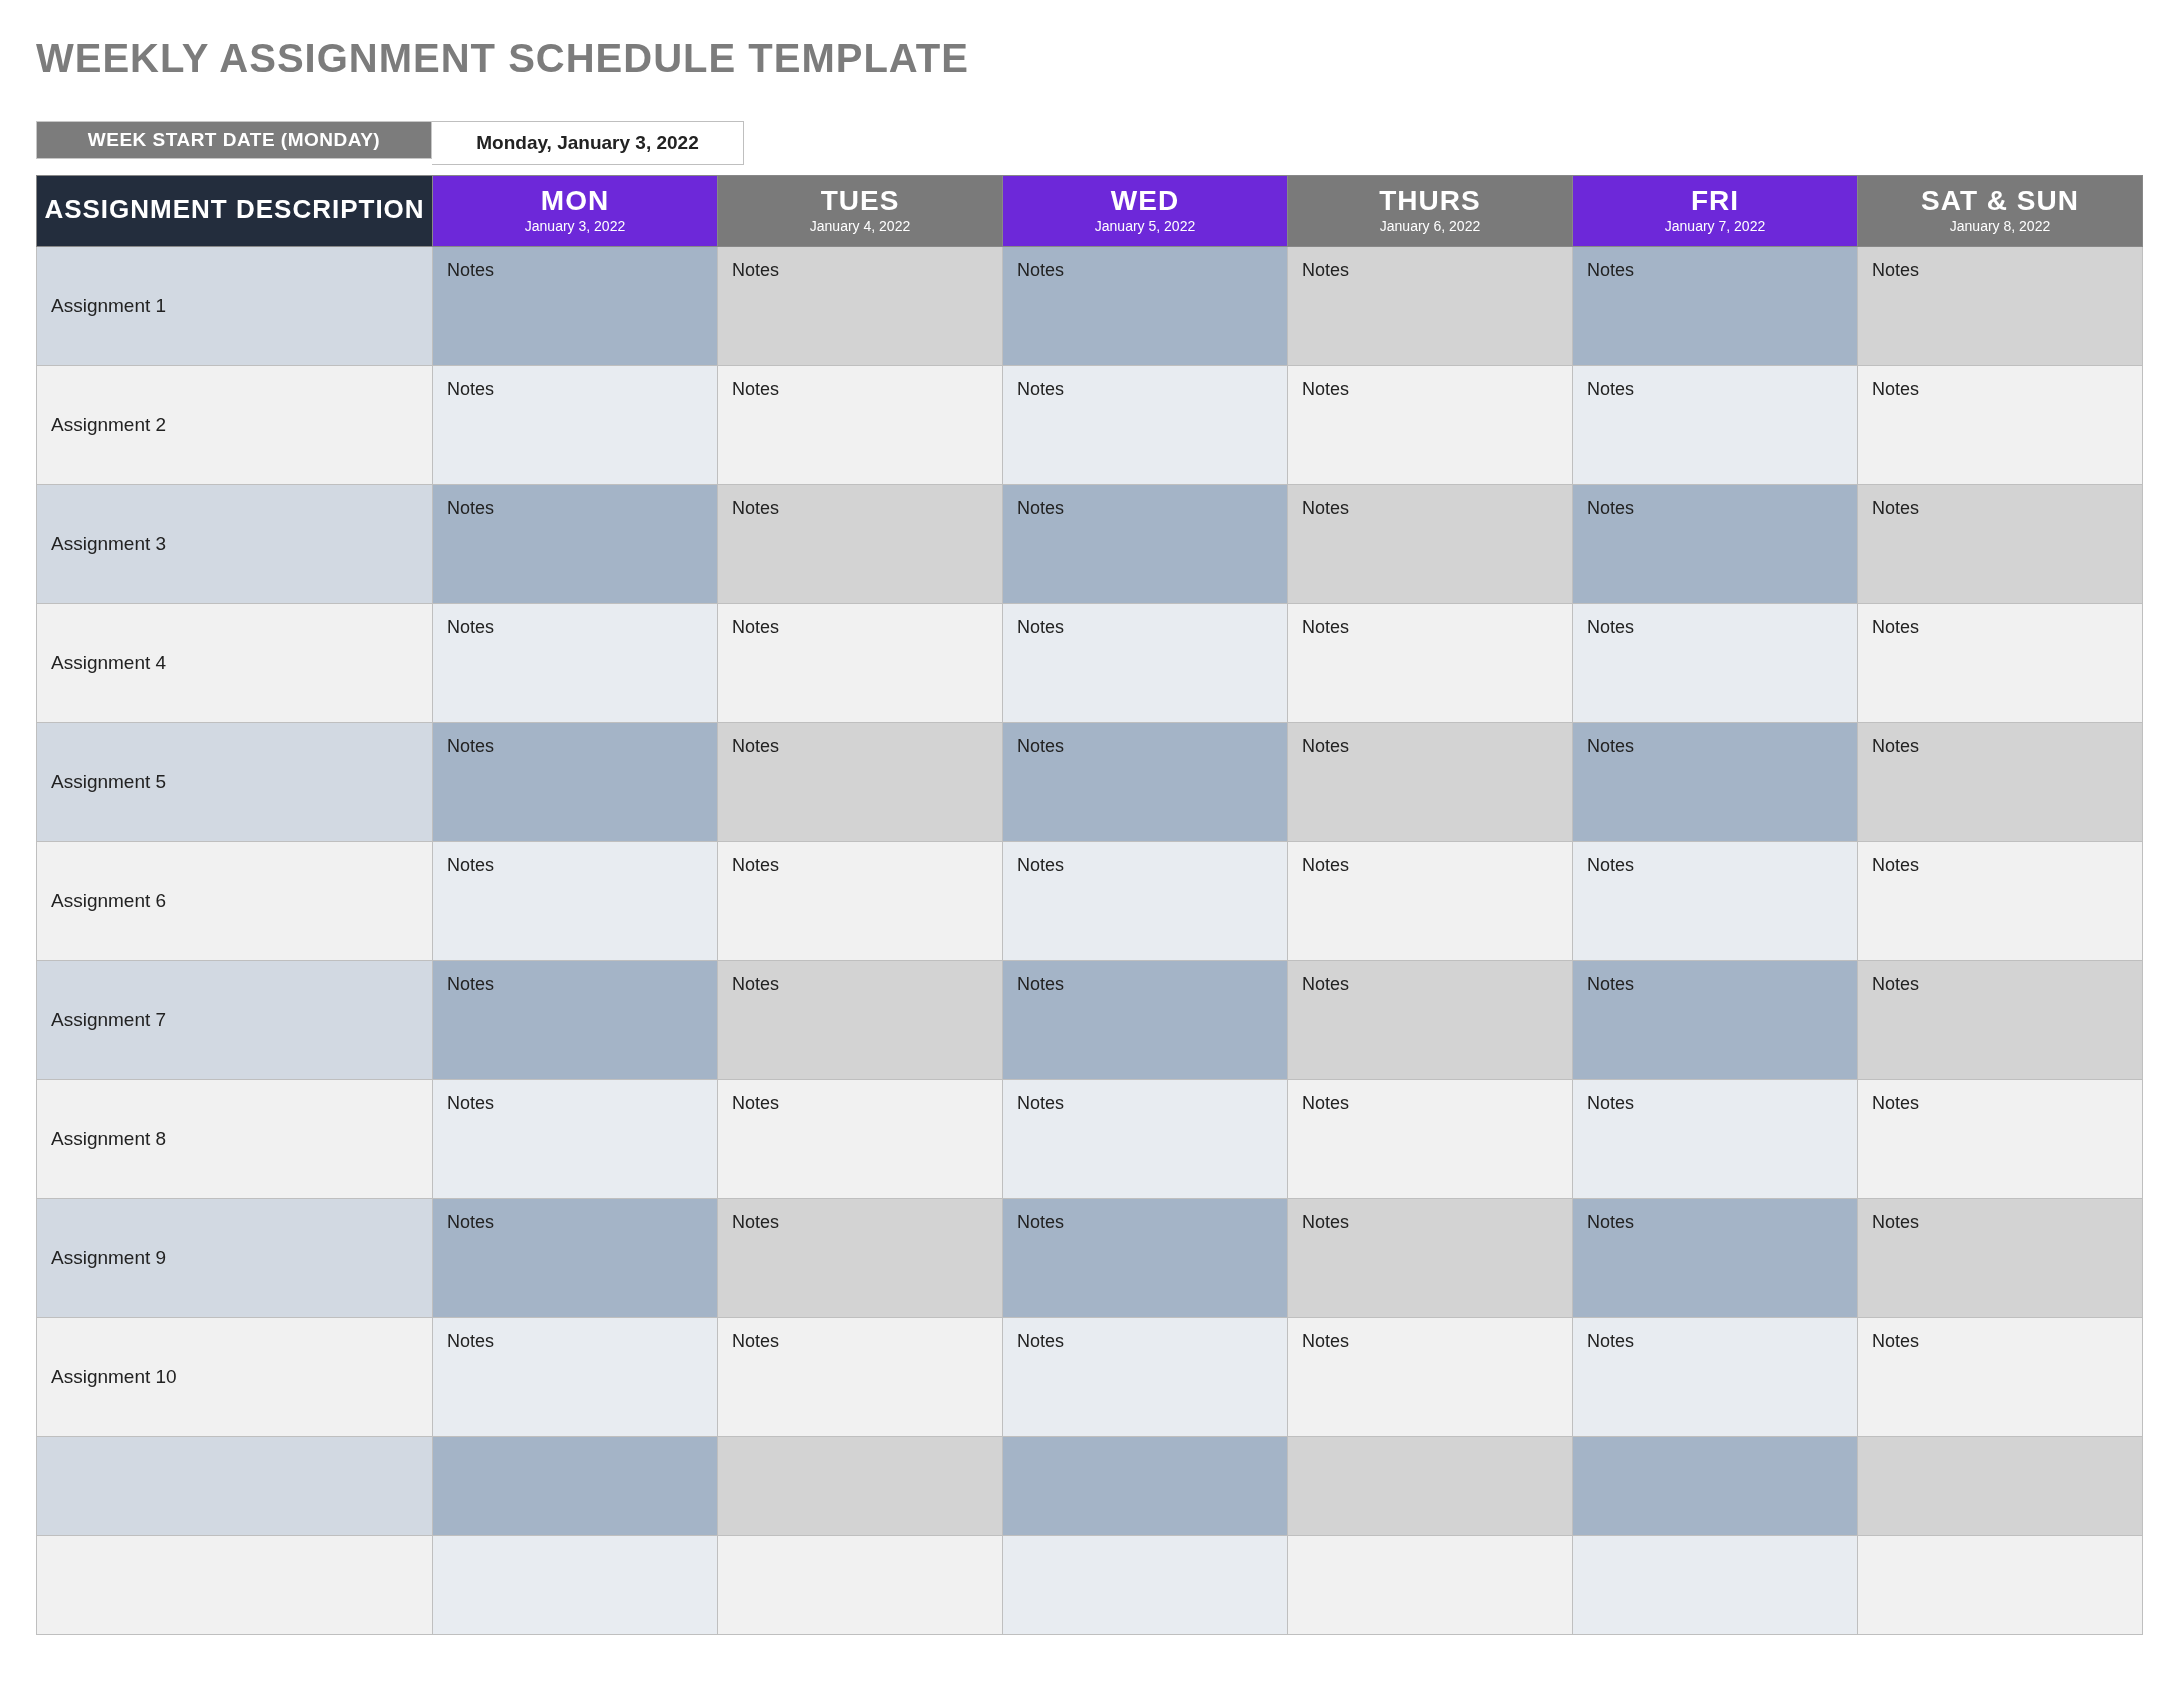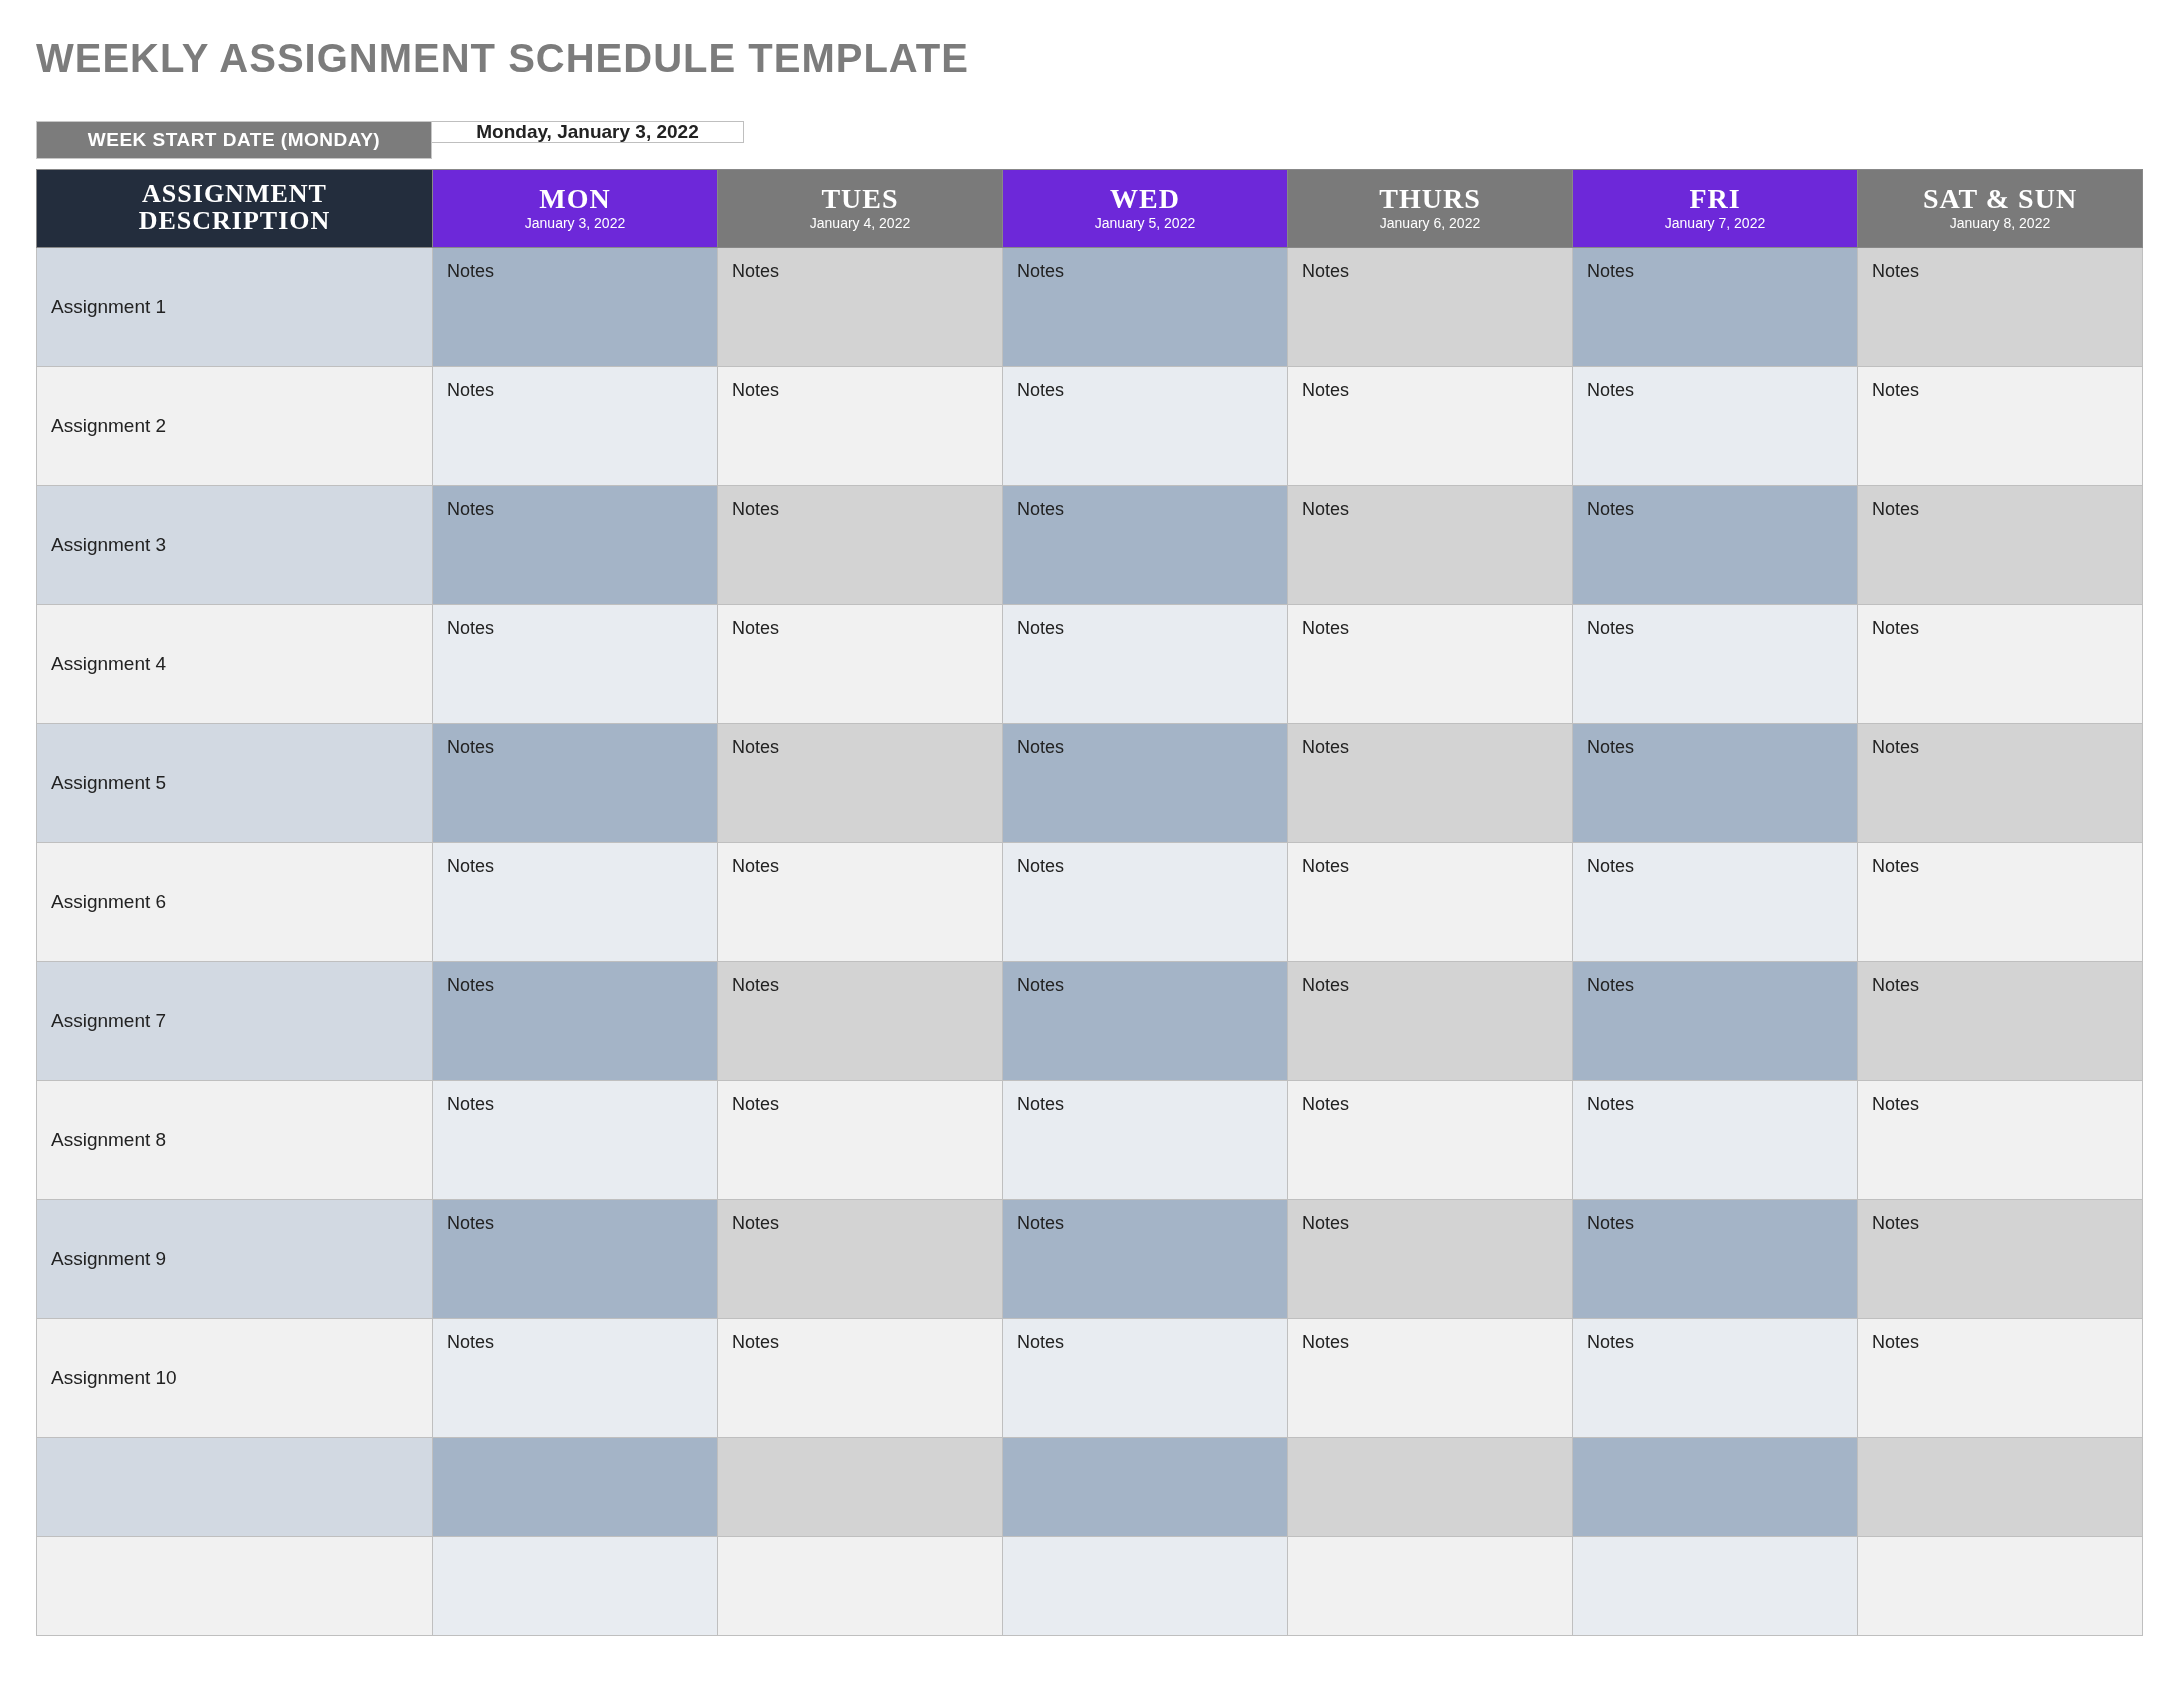--- a/index.html
+++ b/index.html
@@ -33,21 +33,21 @@
   }
   .start-value {
     width: 312px;
     background: #fff;
     color: #222;
     font-size: 19px;
     font-weight: 700;
     display: flex; align-items: center; justify-content: center;
     border: 1px solid #bfbfbf;
     border-left: none;
-    height: 22px;
+    height: 44px;
   }
 
   table.sched {
     width: 2105px;
     border-collapse: collapse;
     table-layout: fixed;
   }
   table.sched col.desc { width: 396px; }
   table.sched col.day  { width: 285px; }
 
@@ -55,21 +55,21 @@
   th {
     color: #fff;
     padding: 10px 6px 12px 6px;
     text-align: center;
     border: 1px solid #888;
     vertical-align: middle;
     height: 71px;
     font-family: "Arial Narrow", Arial, sans-serif;
     font-stretch: condensed;
   }
-  th .big { font-size: 28px; font-weight: 800; letter-spacing: 1px; line-height: 1.05; font-family: Liberation Serif, serif; }
+  th .big { font-size: 28px; font-weight: 800; letter-spacing: 1px; line-height: 1.05; }
   th .sub { font-size: 14px; font-weight: 400; margin-top: 2px; }
 
   th.desc-h { background: #232d3d; }
   th.day-dark  { background: #6d28d9; margin-top: 32px; }
   th.day-light { background: #7a7a7a; }
   th.desc-h .big { font-size: 26px; }
 
   
   tbody tr { height: 119px; }
   tbody tr.short { height: 99px; }

